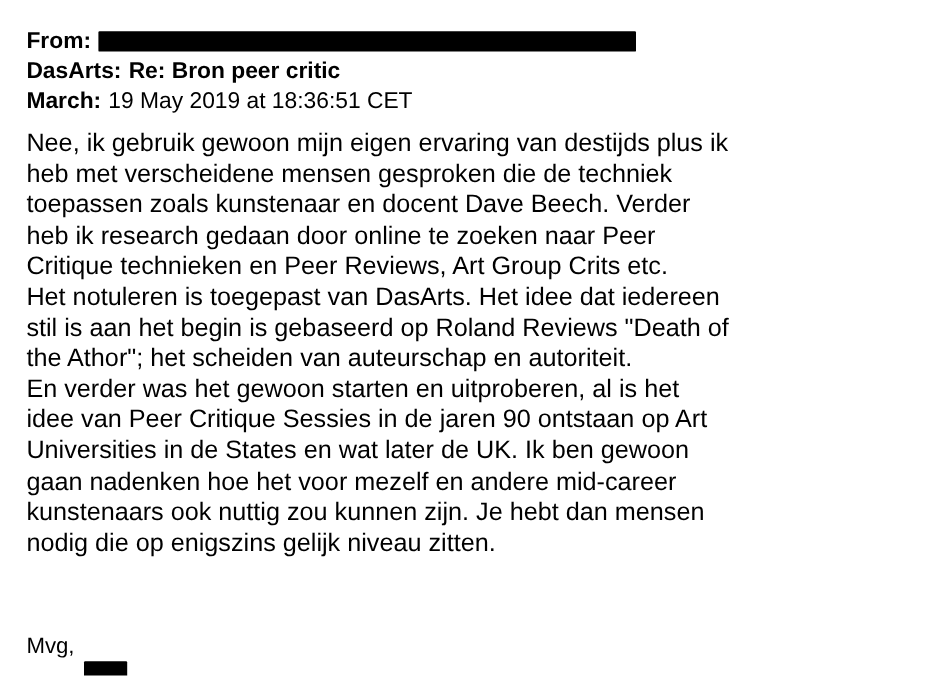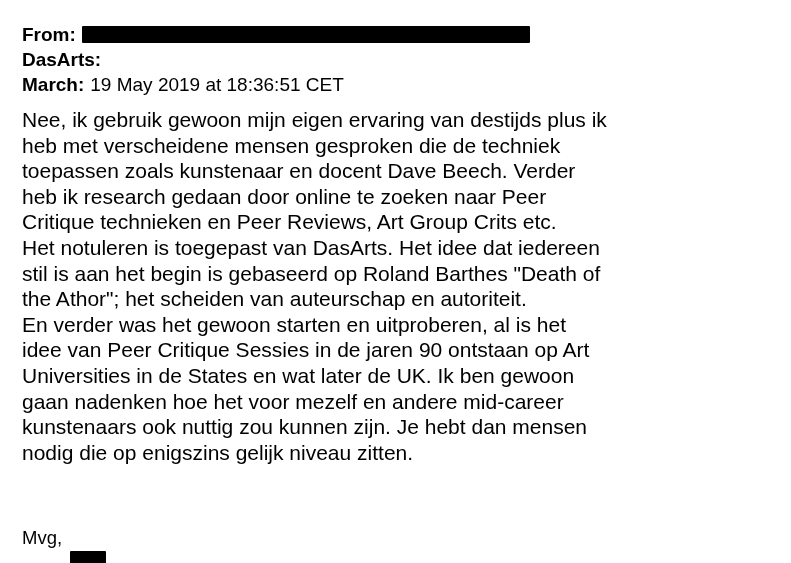--- a/index.html
+++ b/index.html
@@ -83,30 +83,31 @@
 
 <div class="page">
 
   <div class="headers">
     <div class="hdr-row">
       <span class="hdr-label">From:</span>
       <span class="redaction from"></span>
     </div>
     <div class="hdr-row">
       <span class="hdr-label">DasArts:</span>
+      <span class="hdr-value bold">Re: Bron peer critic</span>
     </div>
     <div class="hdr-row">
       <span class="hdr-label">March:</span>
       <span class="hdr-value">19 May 2019 at 18:36:51 CET</span>
     </div>
   </div>
 
   <div class="body-text">
     <p class="para">Nee, ik gebruik gewoon mijn eigen ervaring van destijds plus ik heb met verscheidene mensen gesproken die de techniek toepassen zoals kunstenaar en docent Dave Beech. Verder heb ik research gedaan door online te zoeken naar Peer Critique technieken en Peer Reviews, Art Group Crits etc.</p>
-    <p class="para">Het notuleren is toegepast van DasArts. Het idee dat iedereen stil is aan het begin is gebaseerd op Roland Barthes "Death of the Athor"; het scheiden van auteurschap en autoriteit.</p>
+    <p class="para">Het notuleren is toegepast van DasArts. Het idee dat iedereen stil is aan het begin is gebaseerd op Roland Reviews "Death of the Athor"; het scheiden van auteurschap en autoriteit.</p>
     <p class="para">En verder was het gewoon starten en uitproberen, al is het idee van Peer Critique Sessies in de jaren 90 ontstaan op Art Universities in de States en wat later de UK. Ik ben gewoon gaan nadenken hoe het voor mezelf en andere mid-career kunstenaars ook nuttig zou kunnen zijn. Je hebt dan mensen nodig die op enigszins gelijk niveau zitten.</p>
   </div>
 
   <div class="sig">
     <span>Mvg,</span>
     <span class="redaction sig"></span>
   </div>
 
 </div>
 

